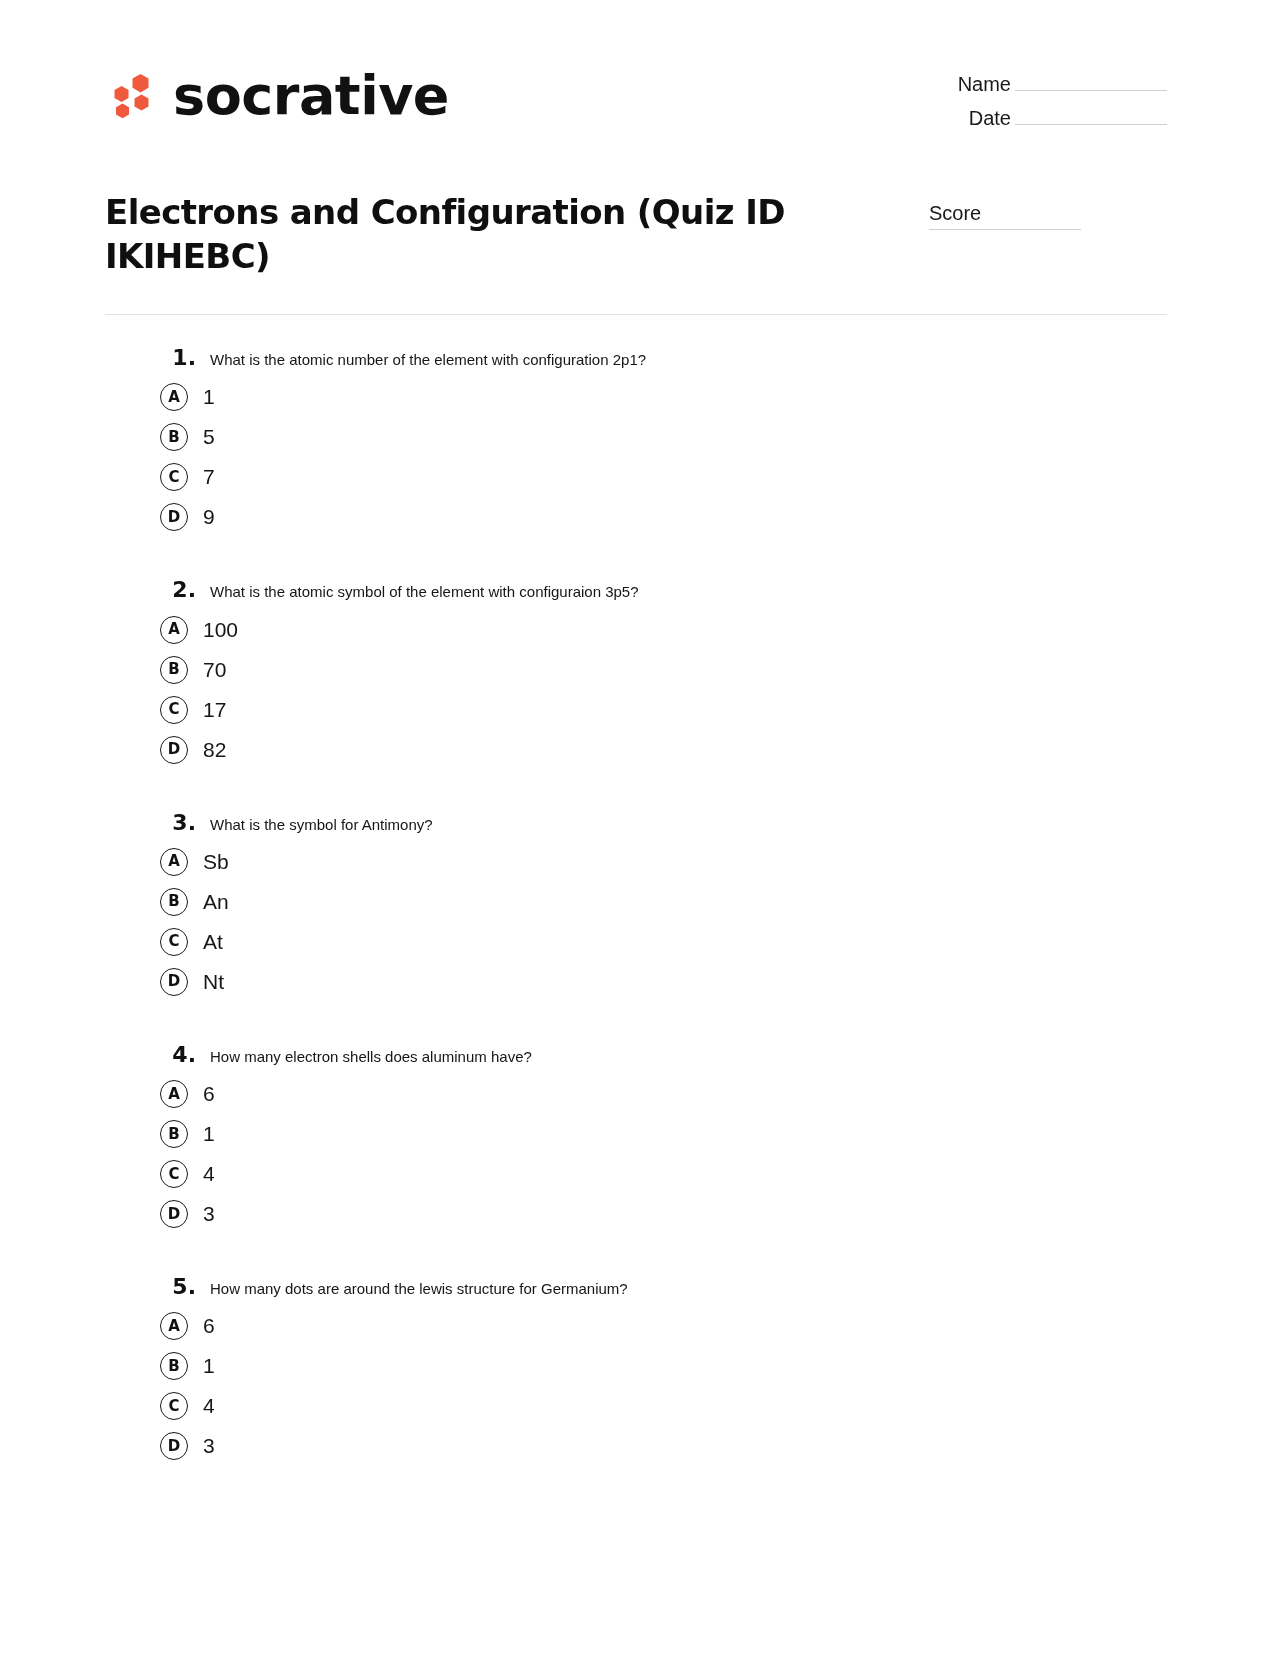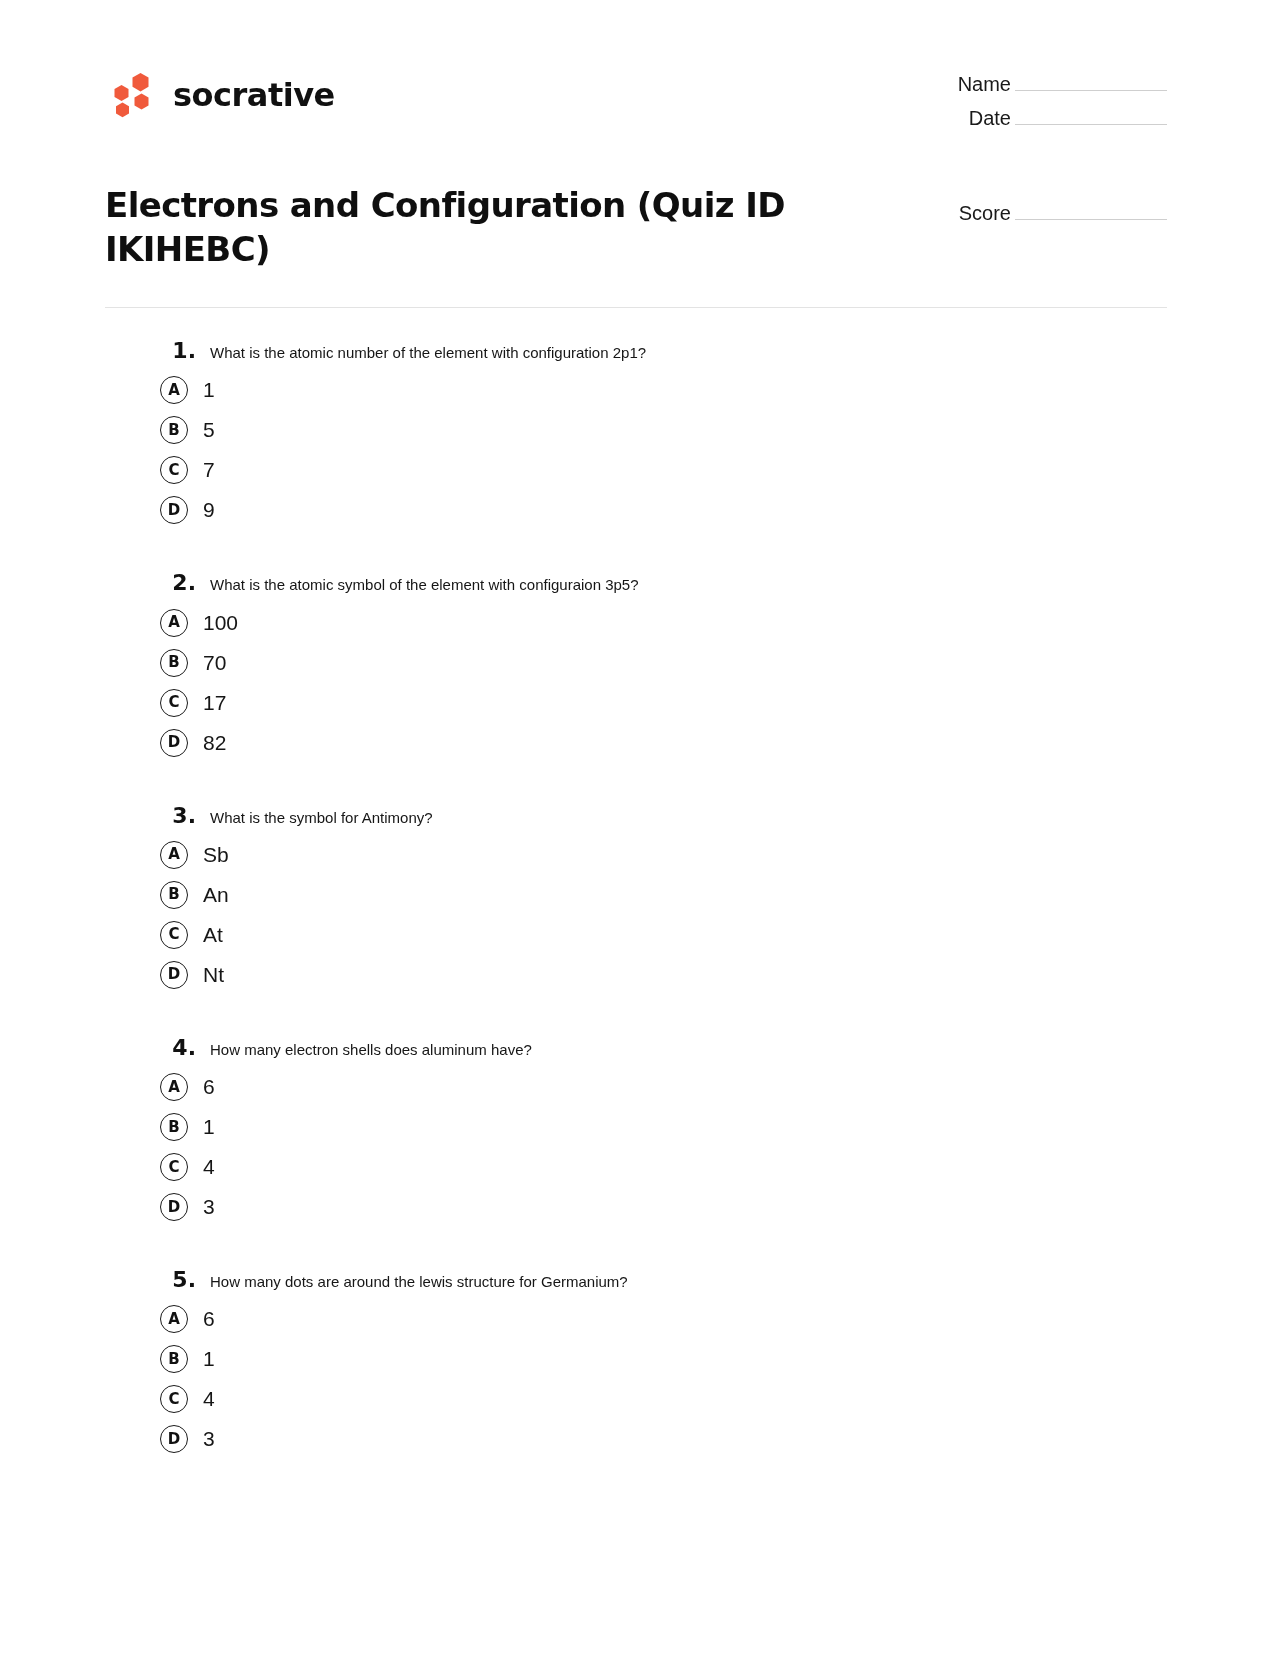--- a/index.html
+++ b/index.html
@@ -39,21 +39,21 @@
     gap: 16px;
     margin-top: 14px;
   }
   .brand-mark {
     width: 52px;
     height: 52px;
     display: block;
     flex: 0 0 auto;
   }
   .brand-name {
-    font-size: 32px;
+    font-size: 54px;
     font-weight: 700;
     letter-spacing: -0.5px;
     line-height: 1;
     color: #111111;
     font-family: "DejaVu Sans", sans-serif;
   }
 
   .meta-block {
     width: 238px;
     padding-top: 18px;
@@ -70,21 +70,21 @@
     color: #1a1a1a;
     white-space: nowrap;
     font-family: "Liberation Sans", sans-serif;
   }
   .meta-line {
     width: 152px;
     border-bottom: 1.5px solid #cfcfcf;
     height: 1px;
     margin-bottom: 2px;
   }
-  .meta-row.score-row { margin-top: 72px; }
+  .meta-row.score-row { margin-top: 72px; flex-direction: column; }
 
   
   .title-wrap {
     padding: 0 108px 0 105px;
     margin-top: -52px;
   }
   .quiz-title {
     font-size: 34px;
     font-weight: 700;
     line-height: 1.28;

